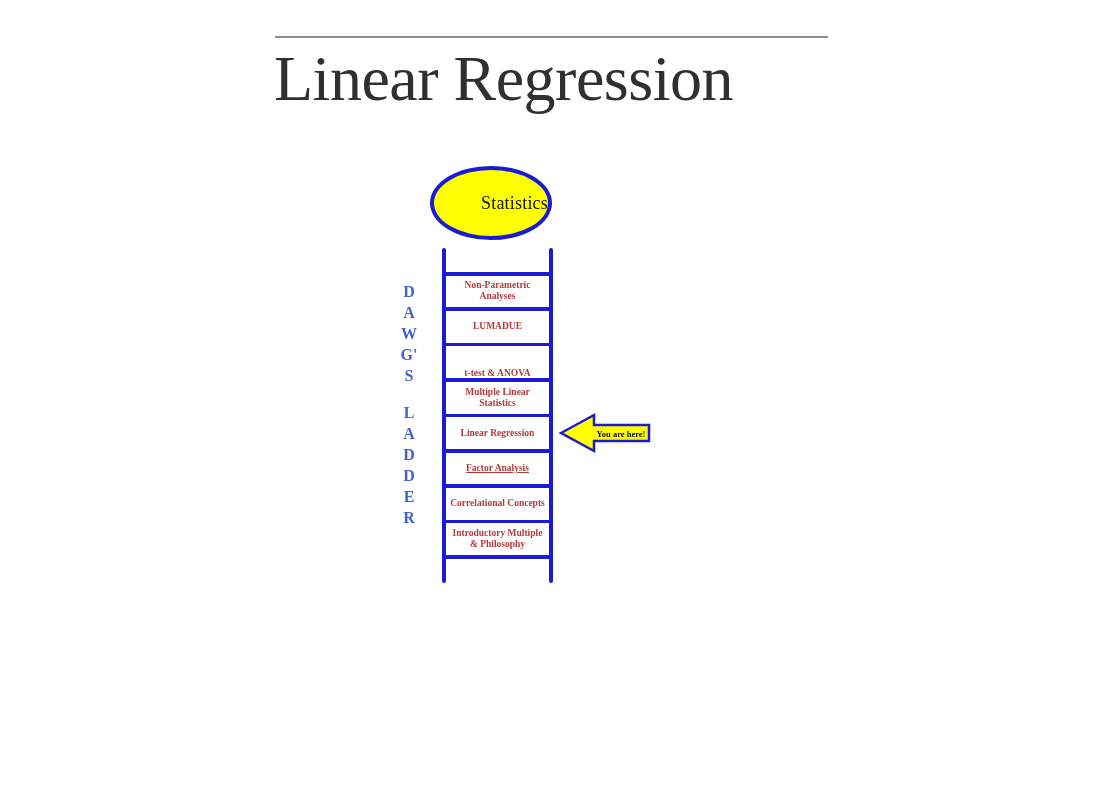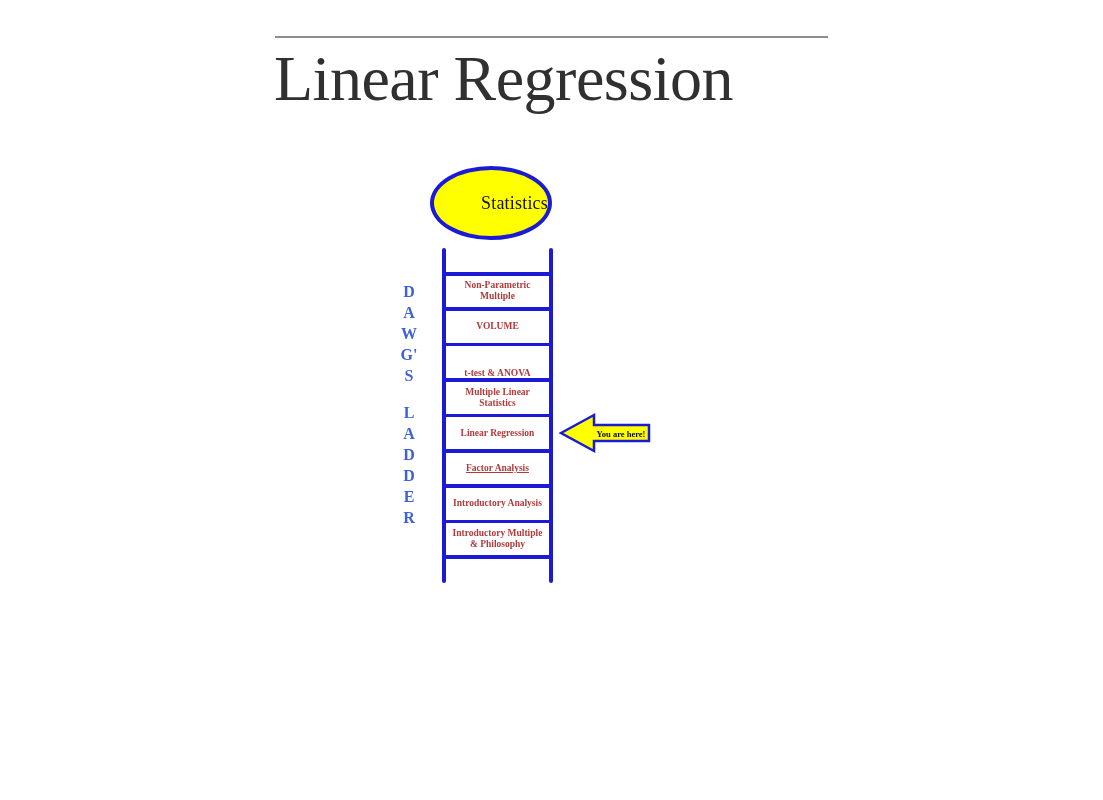--- a/index.html
+++ b/index.html
@@ -118,40 +118,40 @@
         <div class="rung-bar" style="top: 59.4px;"></div>
         <div class="rung-bar" style="top: 94.8px;"></div>
         <div class="rung-bar" style="top: 130.2px;"></div>
         <div class="rung-bar" style="top: 165.6px;"></div>
         <div class="rung-bar" style="top: 201px;"></div>
         <div class="rung-bar" style="top: 236.4px;"></div>
         <div class="rung-bar" style="top: 271.8px;"></div>
         <div class="rung-bar" style="top: 307.2px;"></div>
         <div class="rung-label" style="top: 27.5px; height: 31.9px; align-items: center;">
           <div>Non-Parametric</div>
-          <div>Multiple</div>
+          <div>Analyses</div>
         </div>
         <div class="rung-label" style="top: 62.9px; height: 31.9px;">
-          <div>VOLUME</div>
+          <div>LUMADUE</div>
         </div>
         <div class="rung-label" style="top: 108px; height: 34px;">
           <div>t-test &amp; ANOVA</div>
         </div>
         <div class="rung-label" style="top: 133.7px; height: 31.9px; text-align: center;">
           <div>Multiple Linear</div>
           <div>Statistics</div>
         </div>
         <div class="rung-label" style="top: 169.1px; height: 31.9px;">
           <div>Linear Regression</div>
         </div>
         <div class="rung-label" style="top: 204.5px; height: 31.9px; text-decoration: underline;">
           <div>Factor Analysis</div>
         </div>
         <div class="rung-label" style="top: 239.9px; height: 31.9px;">
-          <div>Introductory Analysis</div>
+          <div>Correlational Concepts</div>
         </div>
         <div class="rung-label" style="top: 275.3px; height: 31.9px;">
           <div>Introductory Multiple</div>
           <div>&amp; Philosophy</div>
         </div>
       </div>
 
     <div class="vletters" id="vl-top">
         <div>D</div>
         <div>A</div>

